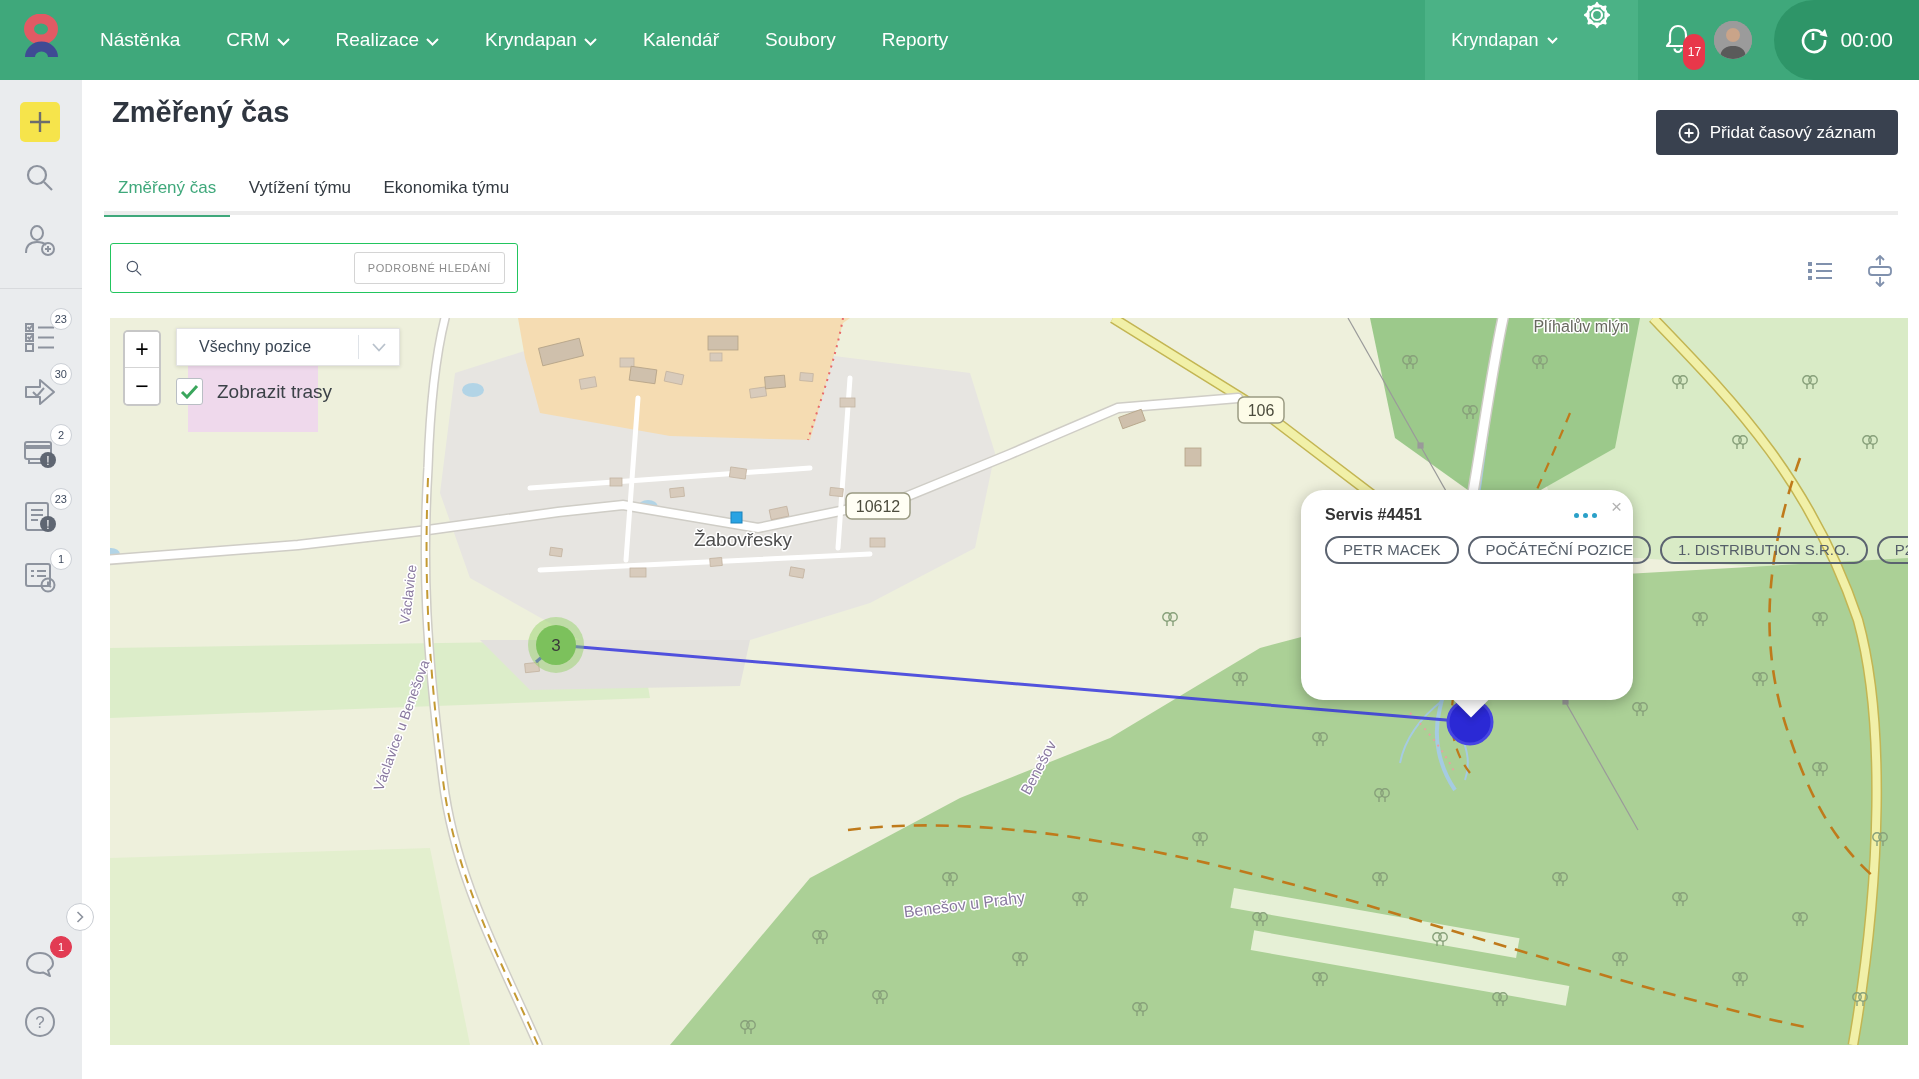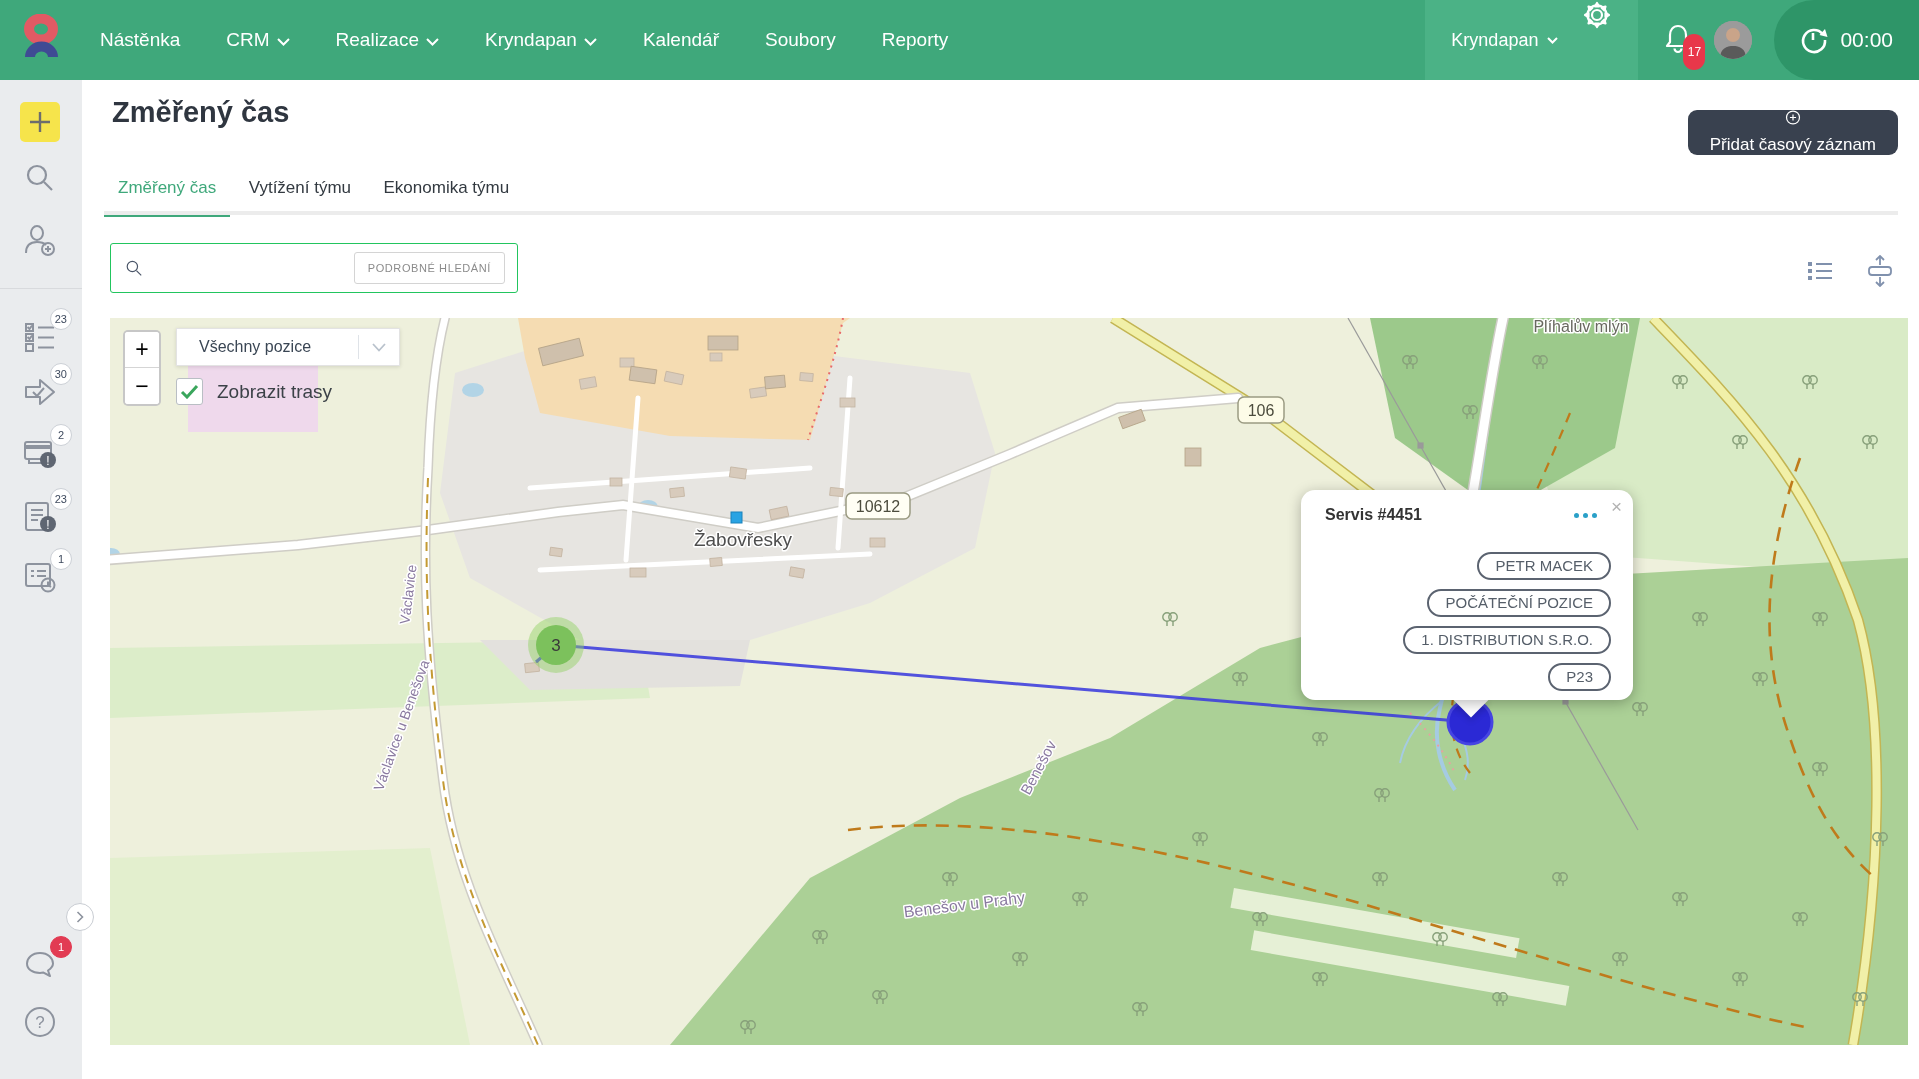--- a/index.html
+++ b/index.html
@@ -30,21 +30,21 @@
     border:1px solid #ccd0d6; color:#3e4a5e; font-size:11px; display:flex; align-items:center; justify-content:center; padding:0 4px; z-index:2; }
   .plus-btn { background:#f6e44b; border-radius:5px; }
   .side-divider { position:absolute; left:0; top:208px; width:82px; height:1px; background:#d8dadd; }
   .expand-btn { position:absolute; left:66px; top:903px; width:28px; height:28px; border-radius:50%; background:#fff;
     border:1px solid #c9cdd3; color:#8d939e; font-size:16px; display:flex; align-items:center; justify-content:center; cursor:pointer; z-index:45; }
 
   
   .main { position:absolute; left:82px; top:80px; width:1837px; height:999px; background:#fff; }
   .page-title { position:absolute; left:30px; top:16px; font-size:29px; font-weight:bold; color:#2f3640; }
   .add-btn { position:absolute; right:21px; top:30px; height:45px; background:#39414f; color:#fff; border:none;
-    border-radius:9px; font-size:17px; padding:0 22px; display:flex; align-items:center; gap:10px; cursor:pointer; font-family:inherit;flex-direction:column; }
+    border-radius:4px; font-size:17px; padding:0 22px; display:flex; align-items:center; gap:10px; cursor:pointer; font-family:inherit; }
   .tabs { position:absolute; left:22px; top:88px; right:21px; height:47px; }
   .tabs-line { position:absolute; left:0; right:0; bottom:0; height:4px; background:#ececec; }
   .tab { position:relative; display:inline-block; padding:10px 14px 18px; font-size:17px; color:#333a41; cursor:pointer; }
   .tab.active { color:#3fa87b; }
   .tab.active::after { content:""; position:absolute; left:0; right:0; bottom:-1px; height:6px; background:#3fa87b; }
 
   .search-box { position:absolute; left:28px; top:163px; width:408px; height:50px; background:#fff;
     border:1px solid #22c55e; border-radius:3px; display:flex; align-items:center; padding:0 12px 0 14px; }
   .search-input { flex:1; border:none; outline:none; font-size:15px; margin-left:12px; font-family:inherit; }
   .adv-btn { border:1px solid #d4d4d4; background:#fff; border-radius:3px; color:#8b8b8b; font-size:11px;
@@ -67,30 +67,30 @@
     box-shadow:0 1px 4px rgba(0,0,0,.12); display:flex; align-items:center; z-index:20; cursor:pointer; }
   .pos-dd .val { flex:1; font-size:16px; color:#3a4654; padding-left:22px; }
   .pos-dd .sep { width:1px; height:24px; background:#dfe3e8; }
   .pos-dd .chev { width:40px; display:flex; align-items:center; justify-content:center; }
 
   .routes-row { position:absolute; left:66px; top:60px; display:flex; align-items:center; z-index:20; }
   .routes-check { width:27px; height:27px; background:#fff; border:1px solid #b9bec4; border-radius:3px;
     display:flex; align-items:center; justify-content:center; cursor:pointer; }
   .routes-label { margin-left:14px; font-size:19px; color:#3c4248; }
 
-  .popup { position:absolute; left:1191px; top:172px; width:332px; height:210px; background:#fff; border-radius:14px;
+  .popup { position:absolute; left:1191px; top:172px; width:332px; height:210px; background:#fff; border-radius:22px;
     box-shadow:0 3px 14px rgba(0,0,0,.28); z-index:30; padding:16px 22px 14px 24px; }
   .popup-tip { position:absolute; left:1348px; top:368px; width:26px; height:26px; background:#fff; transform:rotate(45deg);
     z-index:29; box-shadow:3px 3px 6px rgba(0,0,0,.12); }
   .popup-head { display:flex; align-items:center; }
   .popup-title { font-size:16px; font-weight:bold; color:#333; }
   .popup-dots { margin-left:auto; margin-right:14px; display:flex; gap:4px; cursor:pointer; }
   .popup-dots i { width:5px; height:5px; border-radius:50%; background:#2aa0c8; }
   .popup-close { position:absolute; top:7px; right:11px; color:#b3b3b3; font-size:19px; cursor:pointer; line-height:1; }
-  .pills { margin-top:28px; display:flex; flex-direction:column; gap:9px; align-items:flex-end; }
+  .pills { margin-top:12px; display:flex; flex-direction:row; gap:9px; align-items:flex-start; }
   .pill { border:2px solid #5b6370; border-radius:16px; padding:3px 16px 4px; font-size:15px; color:#555e69; white-space:nowrap; }
 
   .attribution { position:absolute; right:0; bottom:0; background:rgba(255,255,255,.78); padding:3px 6px 3px 8px;
     font-size:13px; color:#333; z-index:25; }
   .attribution a { color:#347ab6; text-decoration:none; cursor:pointer; }
 </style>
 </head>
 <body>
 
 <header class="topnav">

